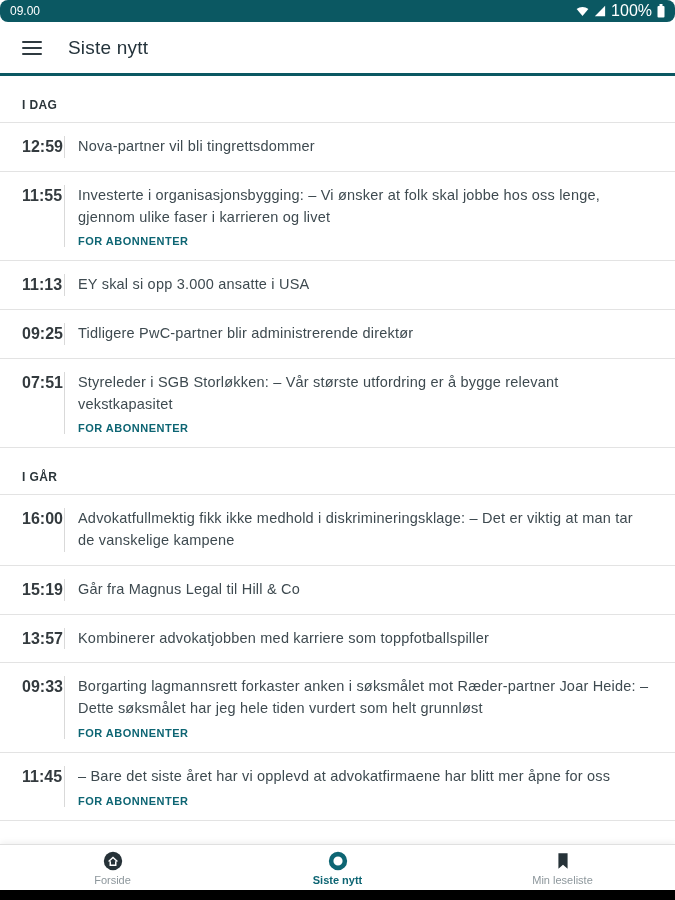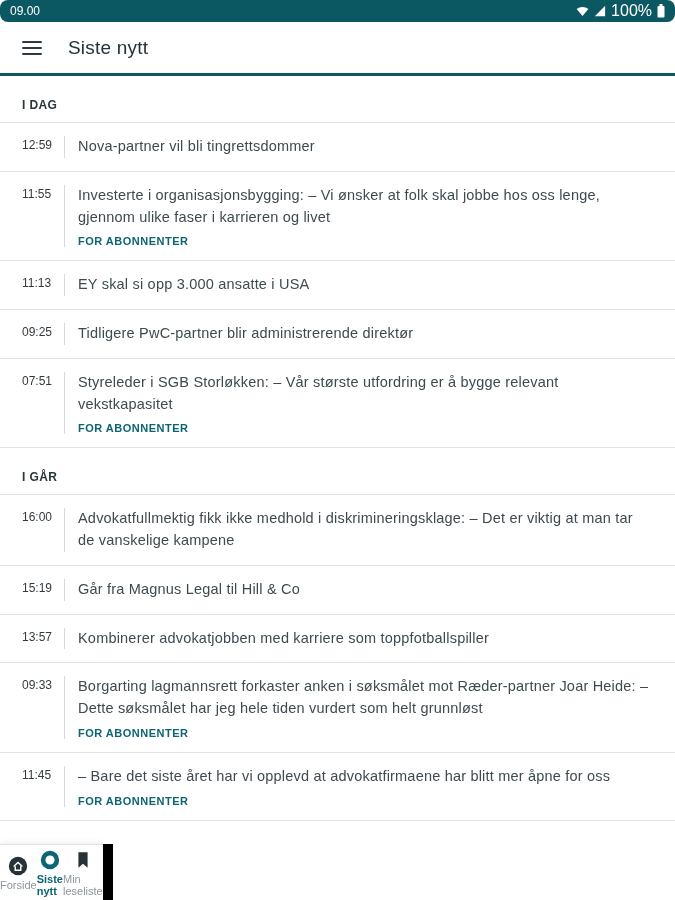--- a/index.html
+++ b/index.html
@@ -49,34 +49,34 @@
   }
   .row {
     display:flex;
     padding:13px 22px;
     border-bottom:1px solid #e3e3e3;
     cursor:pointer;
     background:#fff;
   }
   .row .time {
     flex:0 0 42px;
-    font-size:12px; font-weight:normal; color:#333a3e;
+    font-size:16px; font-weight:bold; color:#333a3e;
     padding-top:2px;
   }
   .row .vline { flex:0 0 1px; background:#d9d9d9; margin-right:13px; align-self:stretch; }
   .row .item-content { flex:1 1 auto; }
   .row .title { font-size:14.5px; line-height:1.5; color:#3e4a50; letter-spacing:.2px; }
   .row .badge {
     margin-top:7px;
     font-size:11px; font-weight:bold; letter-spacing:.5px;
     color:#0d6573;
   }
 
   
-  .bottom-wrap { flex:0 0 56px; display:flex; flex-direction:row;margin-top:16px; }
+  .bottom-wrap { flex:0 0 56px; display:flex; flex-direction:column;margin-top:16px; }
   .bottom-nav {
     flex:0 0 46px;
     background:#fff;
     border-top:1px solid #e0e0e0;
     box-shadow:0 -2px 6px rgba(0,0,0,.06);
     display:flex; align-items:stretch; justify-content:space-around;
   }
   .nav-item {
     flex:1 1 0;
     display:flex; flex-direction:column; align-items:center; justify-content:center;

